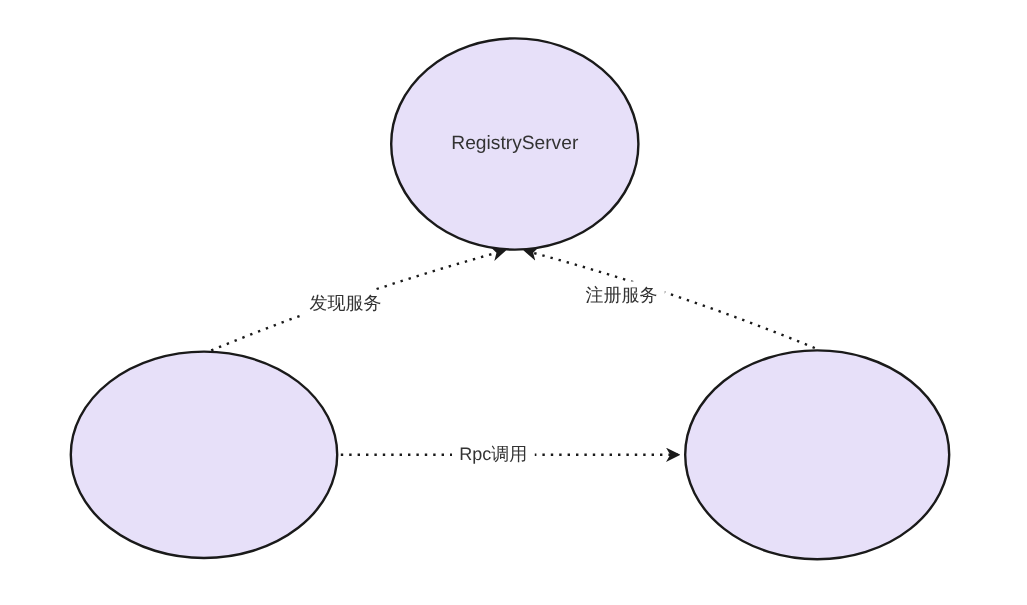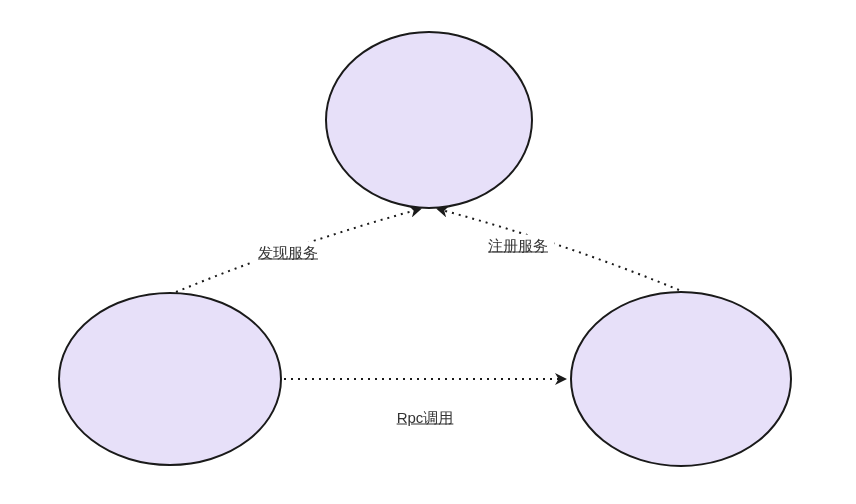--- a/index.html
+++ b/index.html
@@ -44,21 +44,20 @@
   }
   .edge-label {
     position: absolute;
     transform: translate(-50%, -50%);
     font-size: 15px;
     color: #333333;
     white-space: nowrap;
     background: #ffffff;
     padding: 2px 6px;
     text-align: center;
-    text-decoration: underline;
   }
 </style>
 </head>
 <body>
 
 <div class="canvas">
 
   <svg class="diagram-svg" viewBox="0 0 856 504" xmlns="http://www.w3.org/2000/svg">
     <defs>
       <marker id="arrowhead" markerUnits="userSpaceOnUse" markerWidth="12" markerHeight="12" refX="10" refY="6" orient="auto">
@@ -68,18 +67,19 @@
 
     <ellipse class="node-shape" cx="429" cy="120" rx="103" ry="88" fill="#E7E0F9"></ellipse>
     <ellipse class="node-shape" cx="170" cy="379" rx="111" ry="86" fill="#E7E0F9"></ellipse>
     <ellipse class="node-shape" cx="681" cy="379" rx="110" ry="87" fill="#E7E0F9"></ellipse>
 
     <path class="edge" d="M176,292 Q295,243 420,209" marker-end="url(#arrowhead)"></path>
     <path class="edge" d="M679,290 Q562,242 438,209" marker-end="url(#arrowhead)"></path>
     <path class="edge" d="M284,379 L565,379" marker-end="url(#arrowhead)"></path>
   </svg>
 
+  <div class="node-label" style="left:429px; top:120px;">RegistryServer</div>
 
   <div class="edge-label" style="left:288px; top:253px;">发现服务</div>
   <div class="edge-label" style="left:518px; top:246px;">注册服务</div>
-  <div class="edge-label" style="left:425px; top:379px;margin-top:39px;">Rpc调用</div>
+  <div class="edge-label" style="left:411px; top:379px;">Rpc调用</div>
 
 </div>
 
 </body></html>

